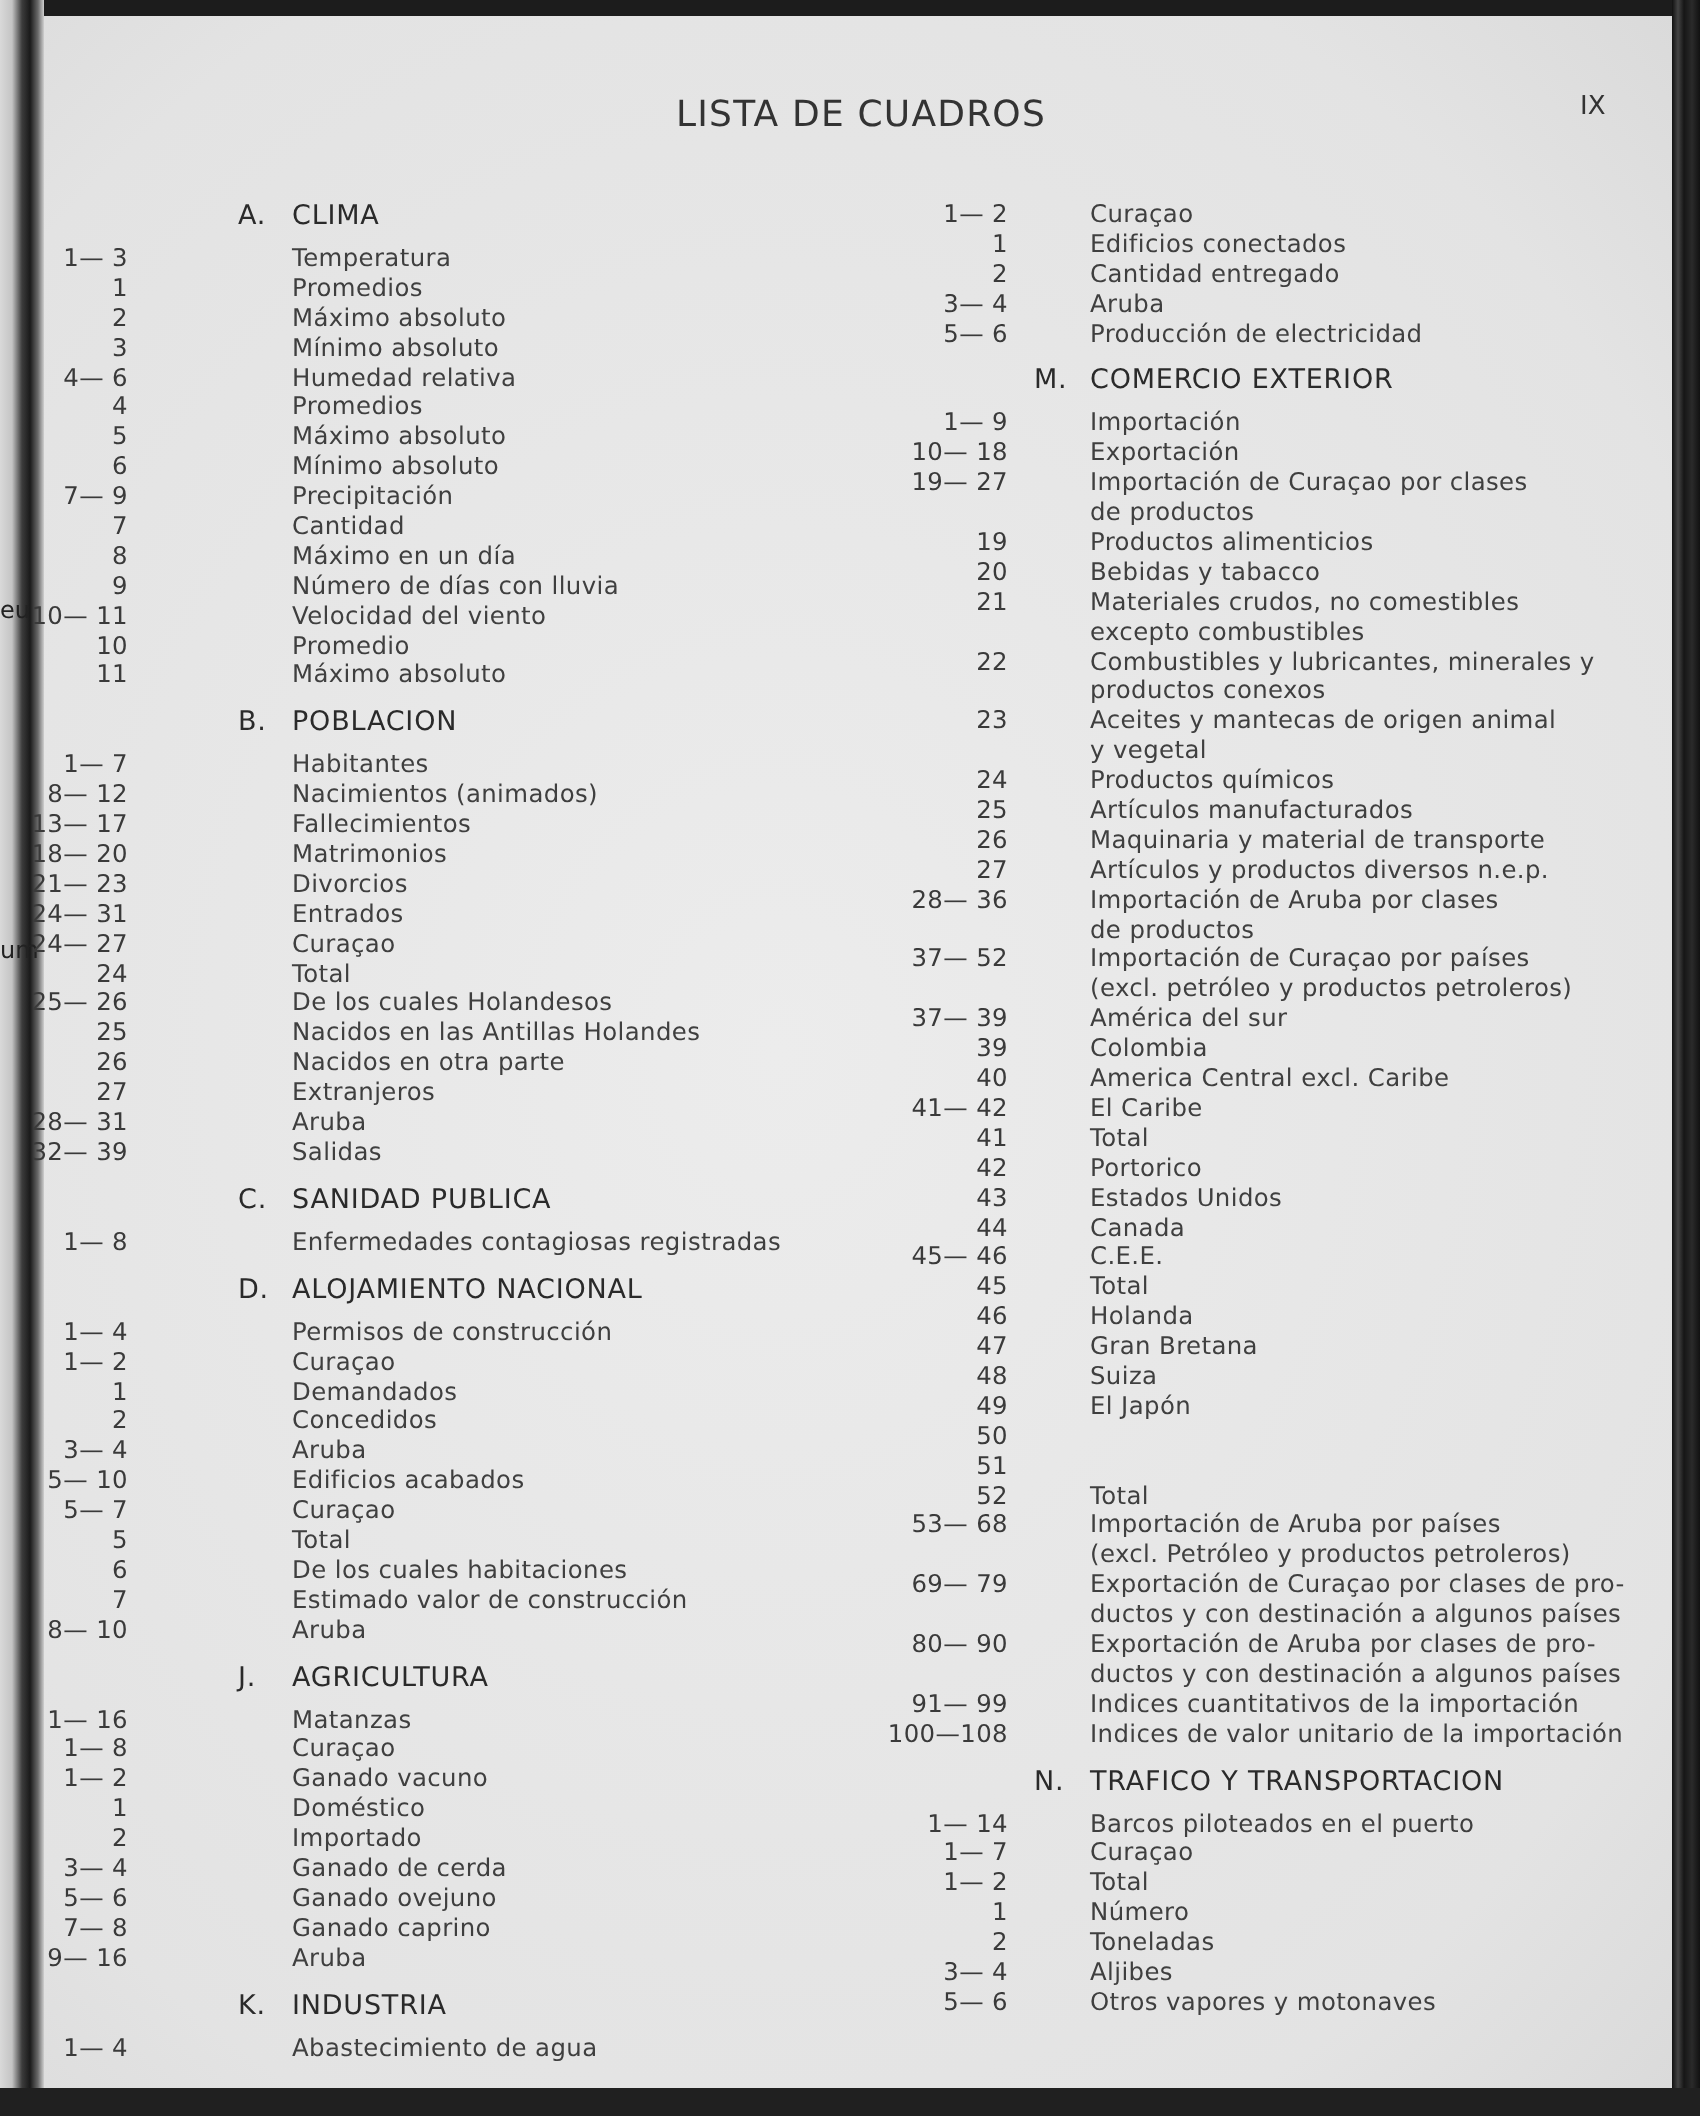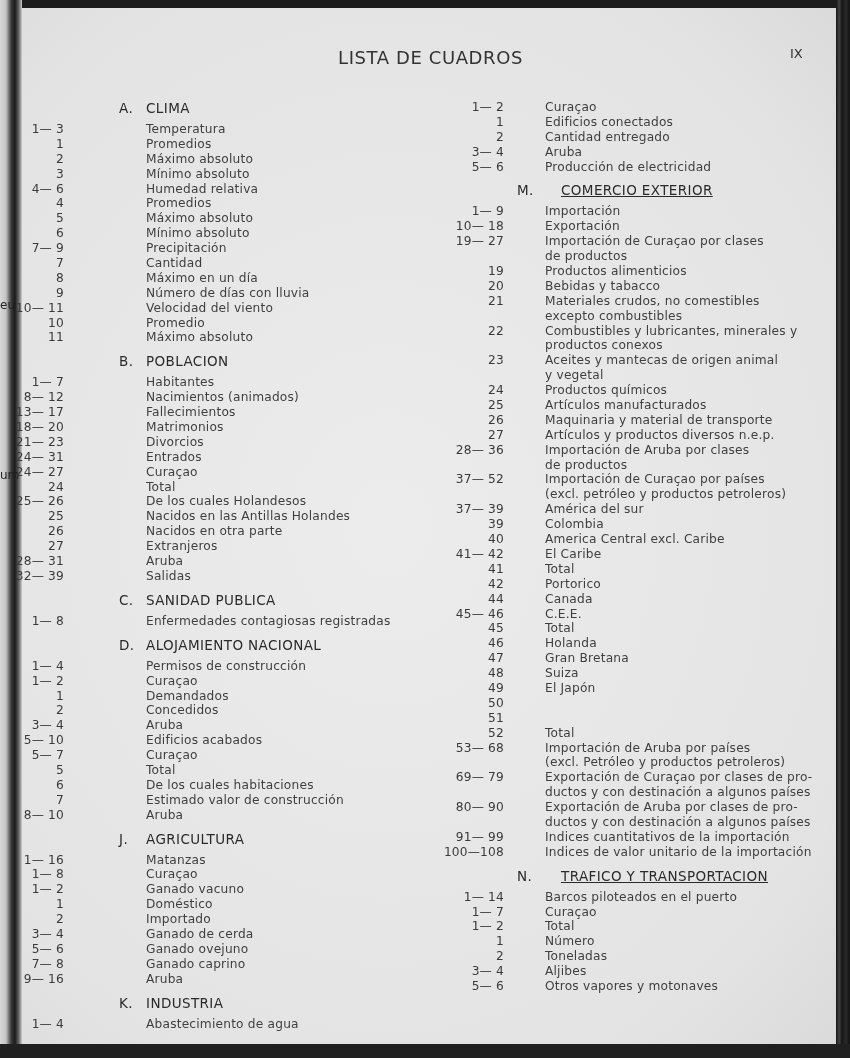--- a/index.html
+++ b/index.html
@@ -33,21 +33,21 @@
   .col.left { left:0; width:425px; }
   .col.right { left:425px; width:410px; }
   .section-head {
     position:relative; height:22px; font-size:13.5px; letter-spacing:0.4px; color:#2a2a2a;
   }
   .section-head .letter { position:absolute; }
   .section-head .title { position:absolute; }
   .left .section-head .letter { left:119px; }
   .left .section-head .title { left:146px; }
   .right .section-head .letter { left:92px; }
-  .right .section-head .title { left:136px;text-decoration:underline; }
+  .right .section-head .title { left:120px; }
   .row { position:relative; height:14.9px; font-size:12.2px; line-height:14.9px; letter-spacing:0.2px; white-space:nowrap; }
   .row .num { position:absolute; text-align:right; color:#3a3a3a; }
   .left .row .num { left:0; width:64px; }
   .right .row .num { left:0; width:79px; }
   .row .label { position:absolute; color:#3f3f3f; }
   .left .row .label { left:146px; }
   .right .row .label { left:120px; }
   .gap { height:8px; }
   .margin-frag { position:absolute; left:0; font-size:12px; color:#222; }
 </style>
@@ -425,20 +425,24 @@
     </div>
     <div class="row">
       <span class="num">41</span>
       <span class="label">Total</span>
     </div>
     <div class="row">
       <span class="num">42</span>
       <span class="label">Portorico</span>
     </div>
     <div class="row">
+      <span class="num">43</span>
+      <span class="label">Estados Unidos</span>
+    </div>
+    <div class="row">
       <span class="num">44</span>
       <span class="label">Canada</span>
     </div>
     <div class="row">
       <span class="num">45— 46</span>
       <span class="label">C.E.E.</span>
     </div>
     <div class="row">
       <span class="num">45</span>
       <span class="label">Total</span>

